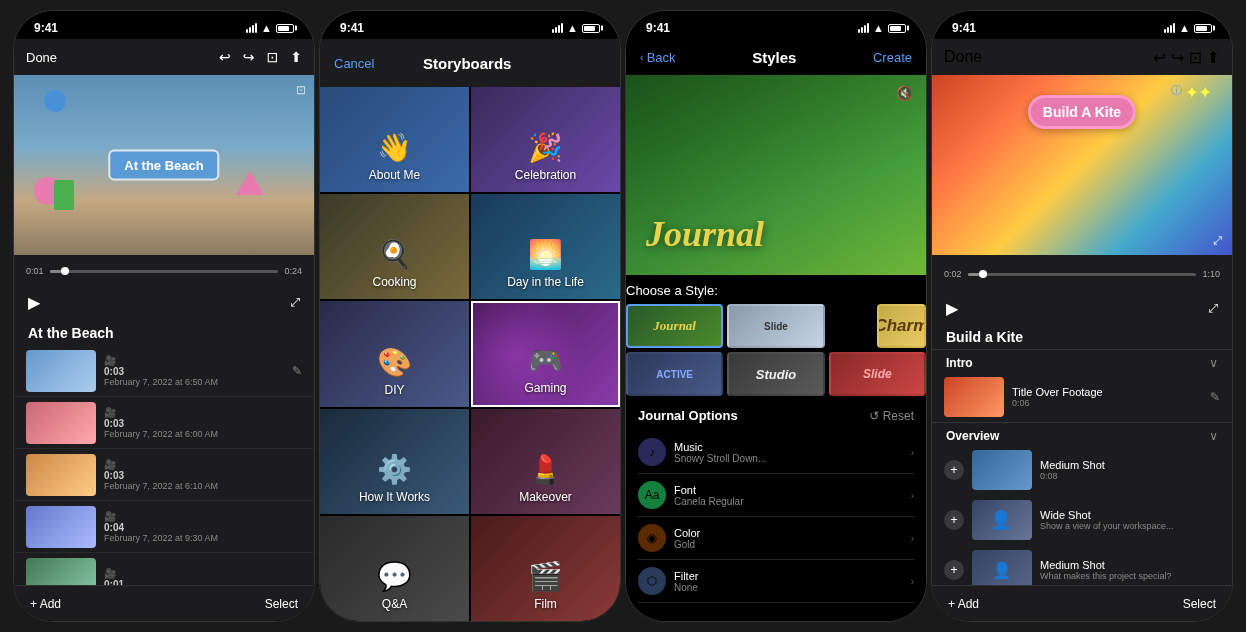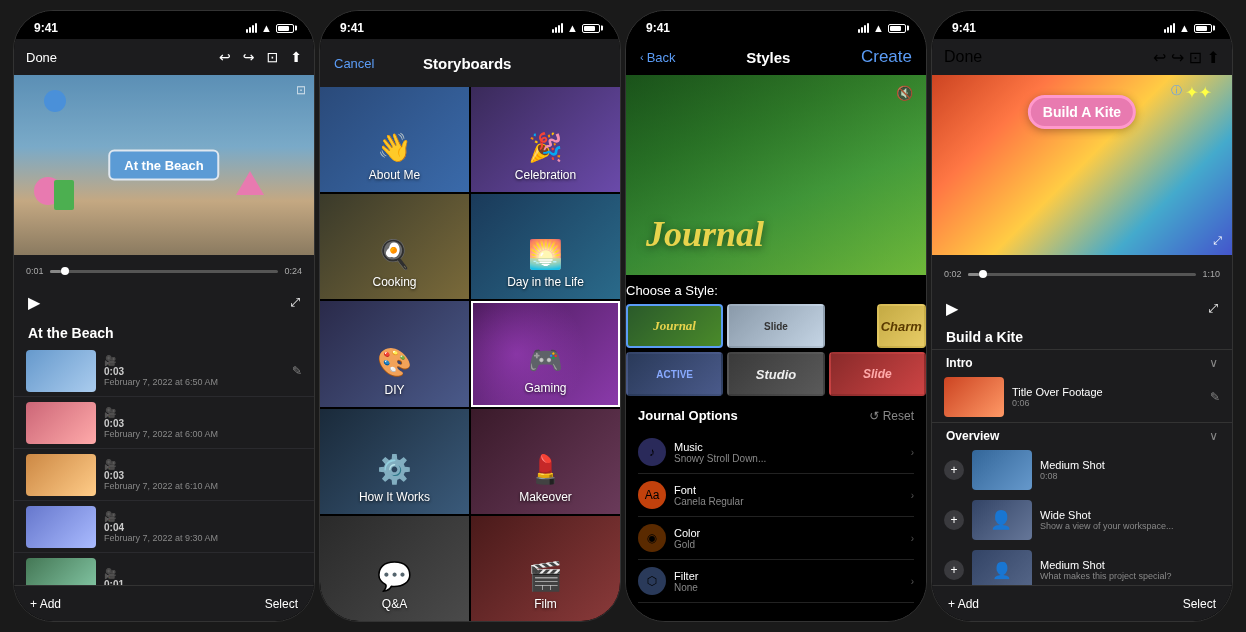--- a/index.html
+++ b/index.html
@@ -310,21 +310,21 @@
       justify-content: space-between;
       align-items: center;
       padding: 4px 14px;
       background: #000;
       flex-shrink: 0;
       height: 36px;
     }
     .back-btn { color: #5b9cf6; font-size: 13px; display: flex; align-items: center; gap: 3px; }
     .back-chevron { font-size: 11px; }
     .screen3 .nav-title { color: #fff; font-size: 15px; font-weight: 600; }
-    .create-btn { color: #5b9cf6; font-size: 17px; }
+    .create-btn { color: #5b9cf6; font-size: 13px; }
     .style-preview {
       flex: 0 0 200px;
       position: relative;
       overflow: hidden;
     }
     .journal-bg {
       position: absolute;
       inset: 0;
       background: linear-gradient(160deg, #1a4a1a 0%, #2d7a2d 30%, #4aaa4a 60%, #88cc44 100%);
     }
@@ -375,21 +375,21 @@
       justify-content: center;
       font-size: 11px;
       font-weight: 700;
       position: relative;
       overflow: hidden;
       border: 2px solid transparent;
     }
     .style-thumb.selected { border-color: #5b9cf6; }
     .st-journal { background: linear-gradient(135deg, #2a5a2a, #4a8a2a); color: #e8d44d; font-style: italic; font-family: Georgia, serif; font-size: 13px; }
     .st-slide { background: linear-gradient(135deg, #8a9aaa, #c4d4e4); color: #333; font-size: 10px; }
-    .st-charm { background: linear-gradient(135deg, #c4aa44, #e8cc66); color: #5a3a00; font-size: 13px; font-style: italic; margin-left: 48px; }
+    .st-charm { background: linear-gradient(135deg, #c4aa44, #e8cc66); color: #5a3a00; font-size: 17px; font-style: italic; margin-left: 48px; }
     .st-active { background: linear-gradient(135deg, #2a3a5a, #4a5a8a); color: #88aaff; font-size: 10px; font-weight: 800; text-transform: uppercase; }
     .st-studio { background: linear-gradient(135deg, #3a3a3a, #5a5a5a); color: #eee; font-style: italic; font-size: 13px; }
     .st-slideb { background: linear-gradient(135deg, #8a2a2a, #cc4444); color: #ffaaaa; font-size: 12px; font-style: italic; }
     .options-section {
       background: #000;
       flex: 1;
       padding: 8px 12px;
     }
     .options-header {
       display: flex;
@@ -778,21 +778,21 @@
       </div>
       <div class="option-row">
         <div class="option-icon">♪</div>
         <div class="option-details">
           <div class="option-name">Music</div>
           <div class="option-value">Snowy Stroll Down...</div>
         </div>
         <span class="option-chevron">›</span>
       </div>
       <div class="option-row">
-        <div class="option-icon" style="background:#c2410c;">Aa</div>
+        <div class="option-icon" style="background:#15803d;">Aa</div>
         <div class="option-details">
           <div class="option-name">Font</div>
           <div class="option-value">Canela Regular</div>
         </div>
         <span class="option-chevron">›</span>
       </div>
       <div class="option-row">
         <div class="option-icon color-icon">◉</div>
         <div class="option-details">
           <div class="option-name">Color</div>

